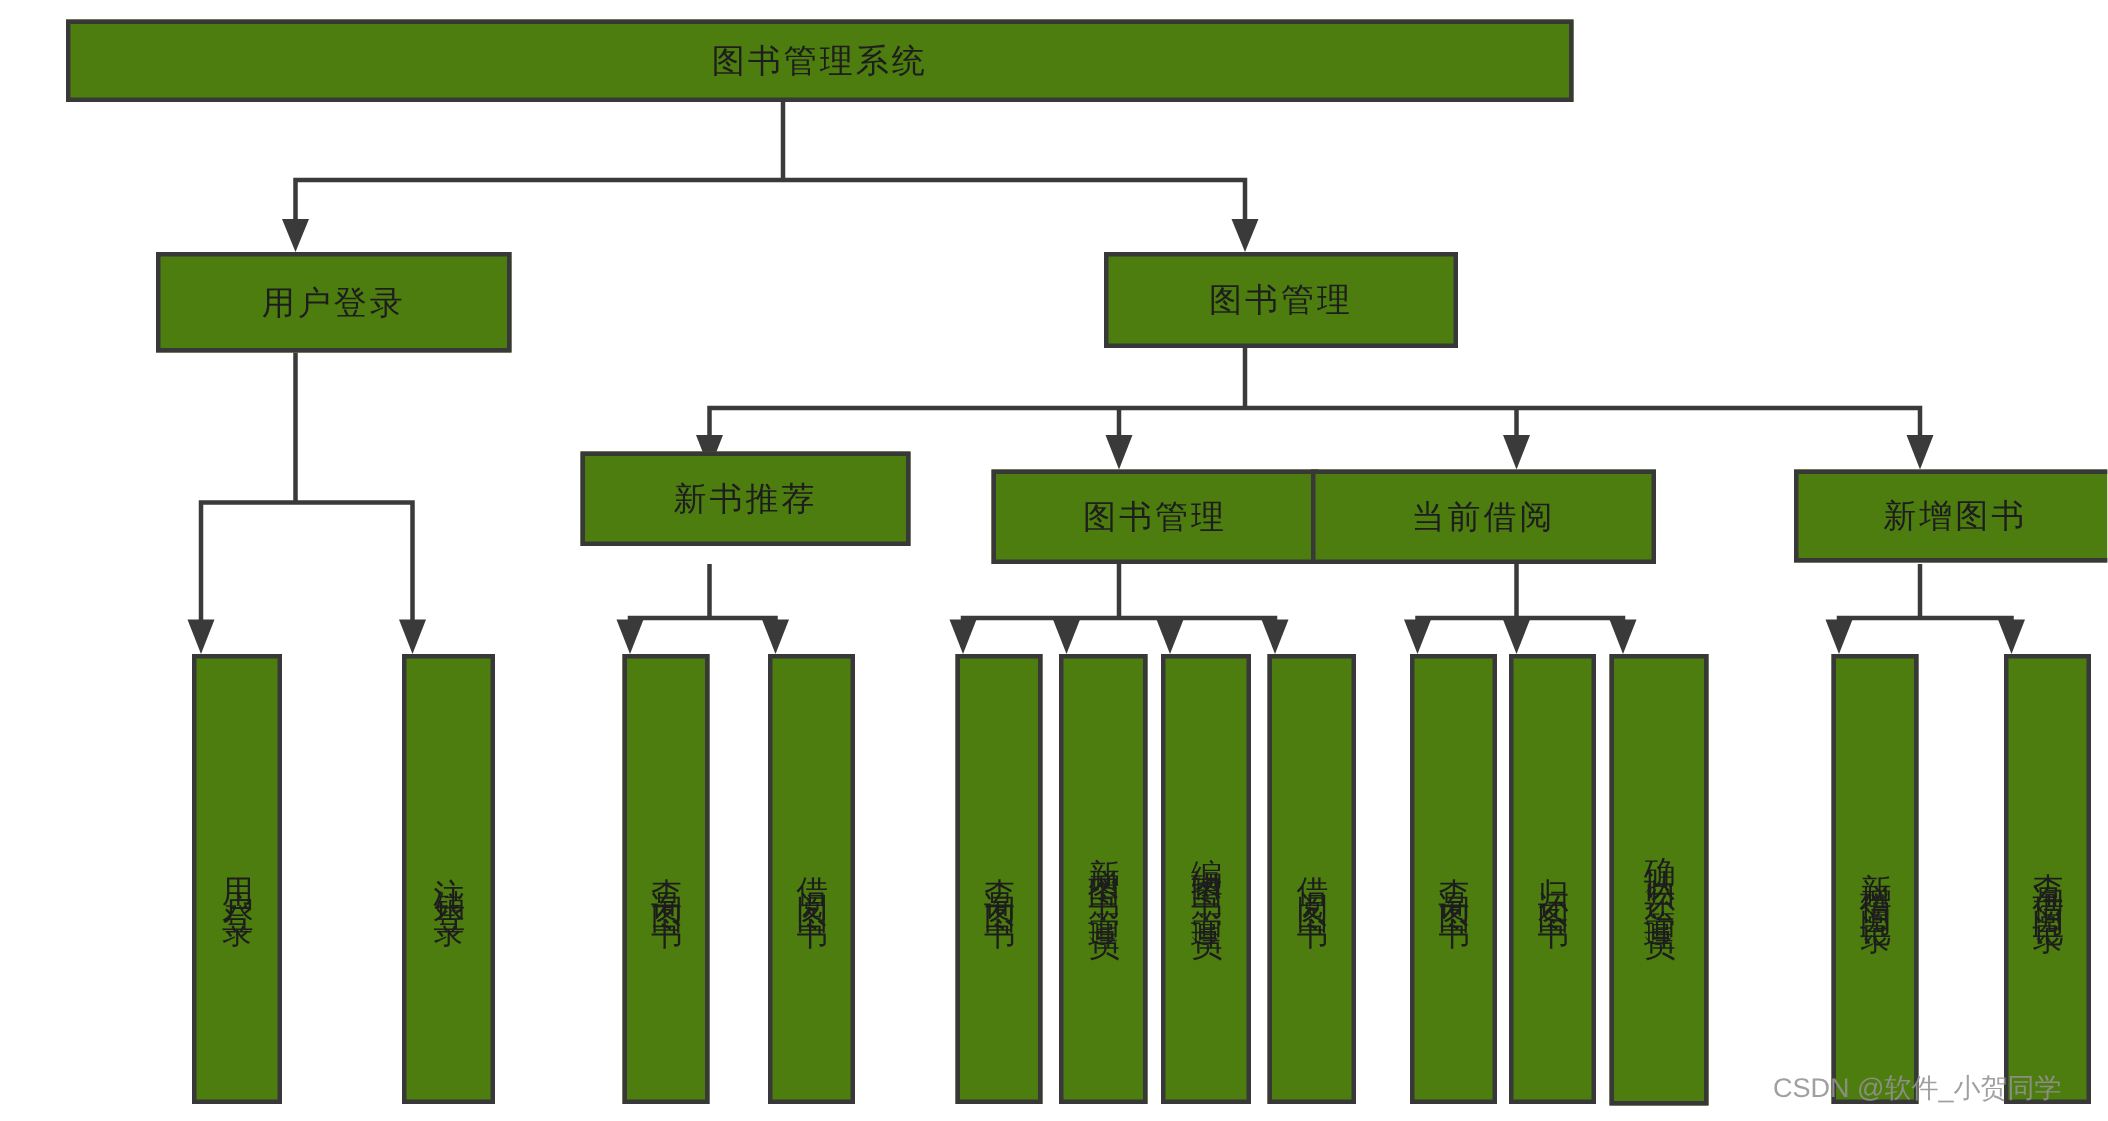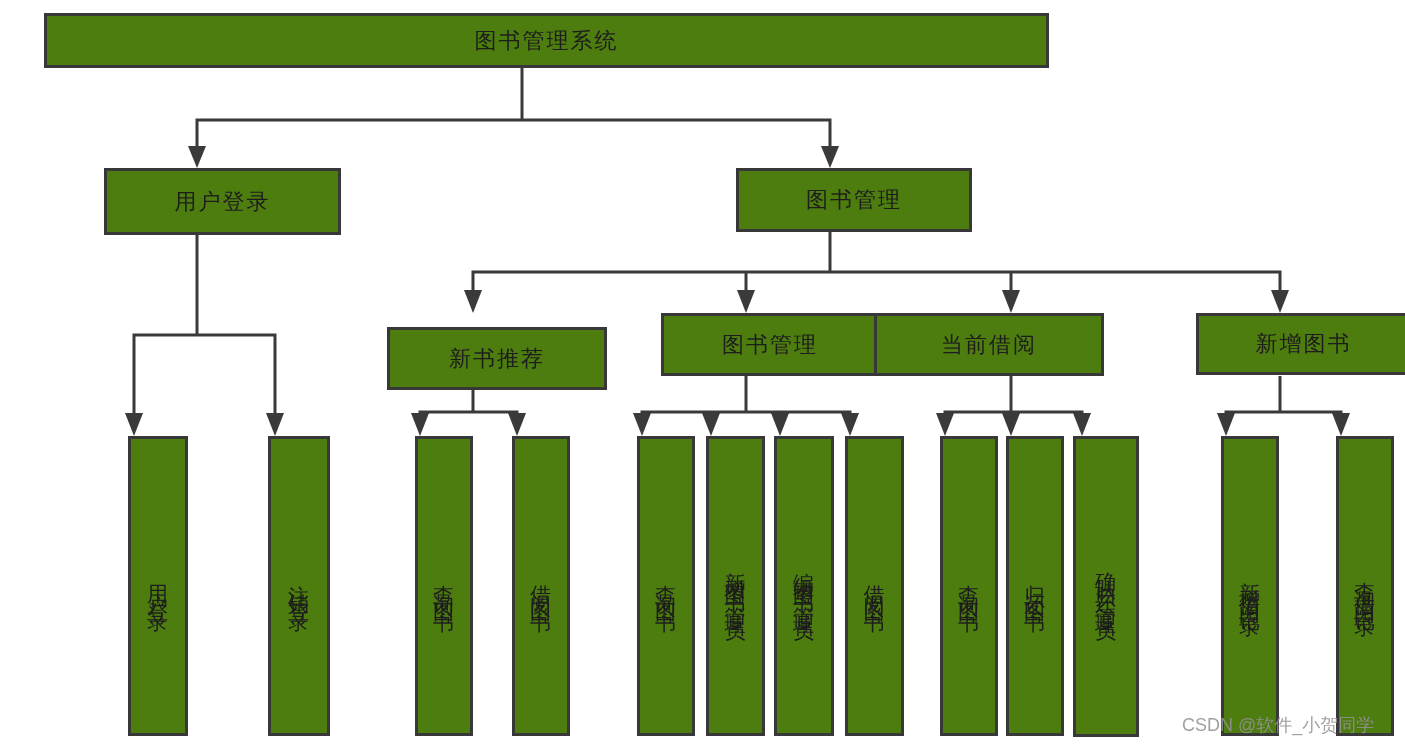--- a/index.html
+++ b/index.html
@@ -118,21 +118,21 @@
     <span>图书管理系统</span>
   </div>
 
   <div class="hbox" style="left:80px;top:168px;width:237px;height:67px">
     <span>用户登录</span>
   </div>
   <div class="hbox" style="left:712px;top:168px;width:236px;height:64px">
     <span>图书管理</span>
   </div>
 
-  <div class="hbox" style="left:363px;top:327px;width:220px;height:63px">
+  <div class="hbox" style="left:363px;top:301px;width:220px;height:63px">
     <span>新书推荐</span>
   </div>
   <div class="hbox" style="left:637px;top:313px;width:218px;height:63px">
     <span>图书管理</span>
   </div>
   <div class="hbox" style="left:850px;top:313px;width:230px;height:63px">
     <span>当前借阅</span>
   </div>
   <div class="hbox" style="left:1172px;top:313px;width:215px;height:62px">
     <span>新增图书</span>

